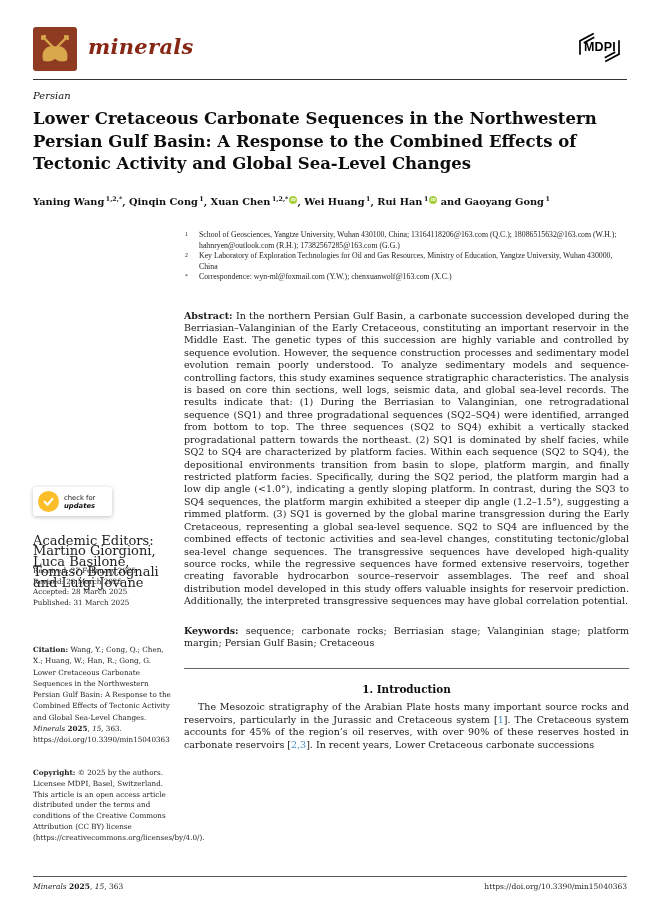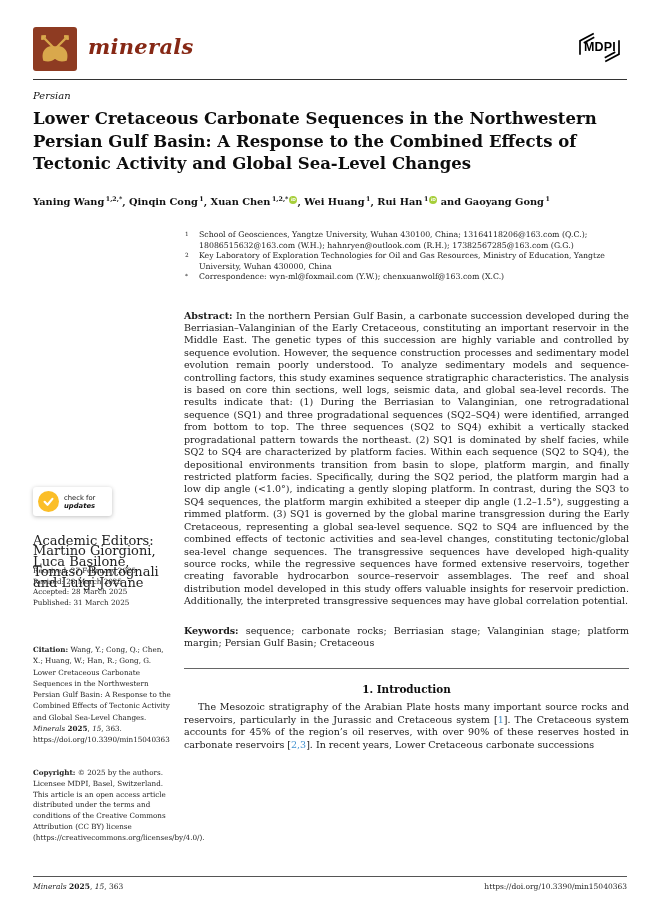--- a/index.html
+++ b/index.html
@@ -33,21 +33,21 @@
   .orcid {
     display:inline-block; width:8px; height:8px; border-radius:50%; background:#A6CE39;
     color:#fff; font-size:4.3px; line-height:8.2px; text-align:center;
     font-family:"DejaVu Sans", sans-serif; font-weight:bold; vertical-align:super; margin-left:1px;
     cursor:pointer;
   }
 
   
   .main { position:absolute; left:184px; top:230px; width:445px; }
   .affil { font-size:7.8px; line-height:10.5px; color:#1c1c1c; }
-  .affil-item { position:relative; padding-left:15px; }
+  .affil-item { position:relative; padding-left:15px;font-family:Liberation Serif, serif; }
   .affil-marker { position:absolute; left:1px; top:-1px; font-size:5.8px; }
   .para { font-size:9.5px; line-height:12.42px; text-align:justify; }
   .abstract { margin-top:27px; }
   .keywords { margin-top:17px; }
   .sec-rule { margin-top:19px; border-top:1px solid #666; width:445px; }
   .sec-heading { margin-top:14px; font-size:10.4px; font-weight:bold; color:#0d0d0d;text-align:center; }
   .intro-para { margin-top:6px; text-indent:14px; }
   .ref { color:#4292CF; cursor:pointer; text-decoration:none; }
 
   

